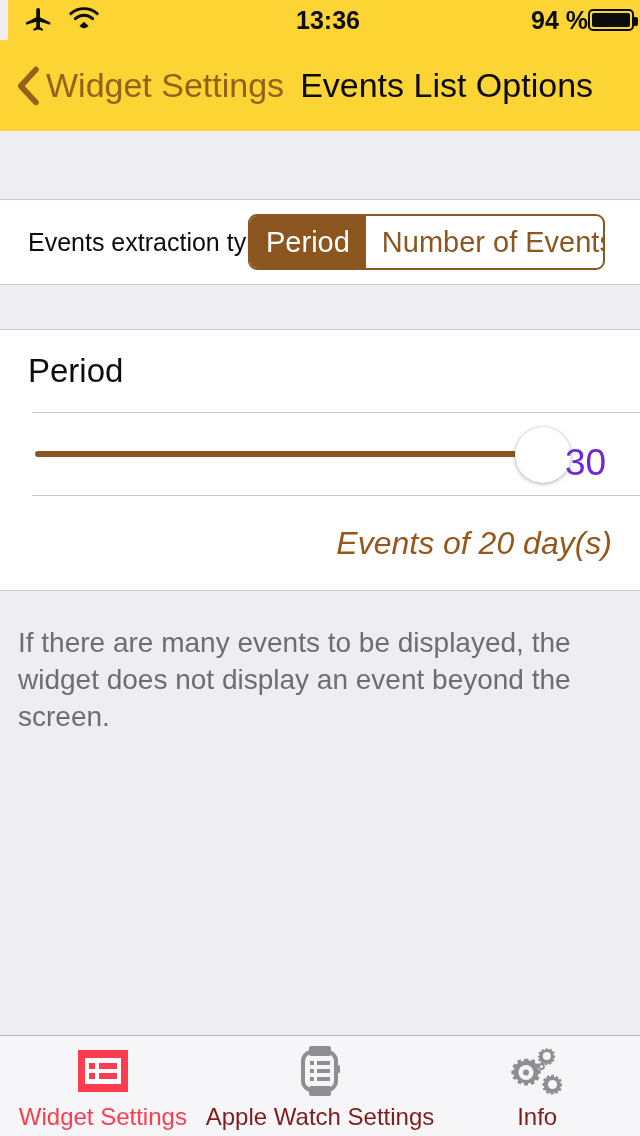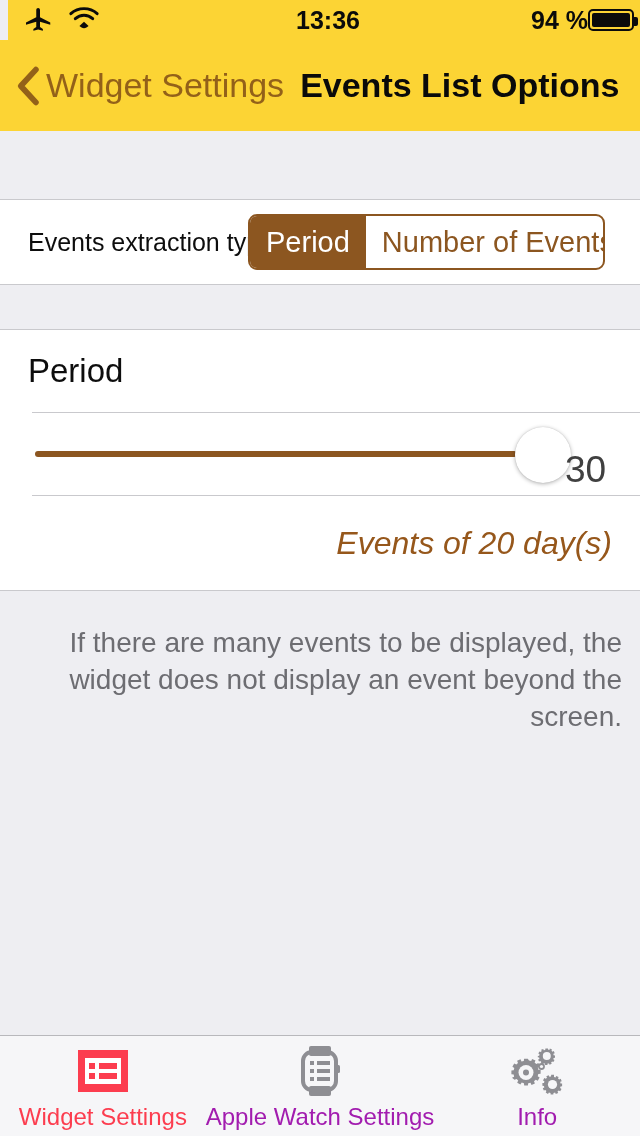--- a/index.html
+++ b/index.html
@@ -60,21 +60,21 @@
   .nav-back {
     display:flex; align-items:center;
     margin-left:14px; gap:4px; cursor:pointer;
   }
   .nav-chevron { width:28px; height:42px; flex:0 0 auto; }
   .nav-back-label {
     font-size:34px; color:#936119; font-weight:400;
     white-space:nowrap;
   }
   .nav-title {
-    font-size:34px; font-weight:bold; color:#0a0a0a;
+    font-size:34px; font-weight:normal; color:#0a0a0a;
     margin-left:16px; white-space:nowrap;
   }
 
   
   .content {
     position:absolute; top:131px; left:0;
     width:640px; height:904px;
     background:#eeeef2;
   }
 
@@ -137,58 +137,58 @@
     width:482px; height:6px; background:#8c5620;
     border-radius:3px;
   }
   .slider-thumb {
     position:absolute; left:480px; top:14px;
     width:56px; height:56px; border-radius:50%;
     background:#ffffff;
     box-shadow:0 1px 4px rgba(0,0,0,0.30), 0 0 1px rgba(0,0,0,0.2);
   }
   .slider-value {
-    position:absolute; left:565px; top:16px; height:82px;
+    position:absolute; left:565px; top:9px; height:82px;
     display:flex; align-items:center;
-    font-size:37px; color:#404040;
+    font-size:37px; color:#6d28d9;
   }
 
   .caption-row {
     height:94px; display:flex; align-items:center;
     justify-content:flex-end; padding-right:28px;
   }
   .caption-text {
     font-size:32px; font-style:italic; color:#96571b;
     white-space:nowrap;
   }
 
   
   .footer-note {
     padding:34px 18px 0 18px;
-    text-align:right;
+    text-align:left;
     font-size:28px;
     line-height:1.32;
     color:#6d6d72;
   }
 
   
   .tabbar {
     position:absolute; left:0; bottom:0;
     width:640px; height:101px;
     background:#f6f6f8;
     border-top:1px solid #b8b8bc;
     display:flex;
   }
   .tab {
     flex:1; display:flex; flex-direction:column;
     align-items:center; justify-content:center;
     gap:6px; cursor:pointer; padding-top:4px;
   }
   .tab-icon { height:52px; display:flex; align-items:center; justify-content:center; }
-  .tab-label { font-size:24px; color:#a21caf; white-space:nowrap; }
+  .tab-label { font-size:24px; color:#7f1d1d; white-space:nowrap; }
   .tab.active .tab-label { color:#fc3d4f; }
 </style>
 </head>
 <body>
 
 <div id="screen">
 
   <div class="statusbar">
     <div class="sb-left">
       <span>

